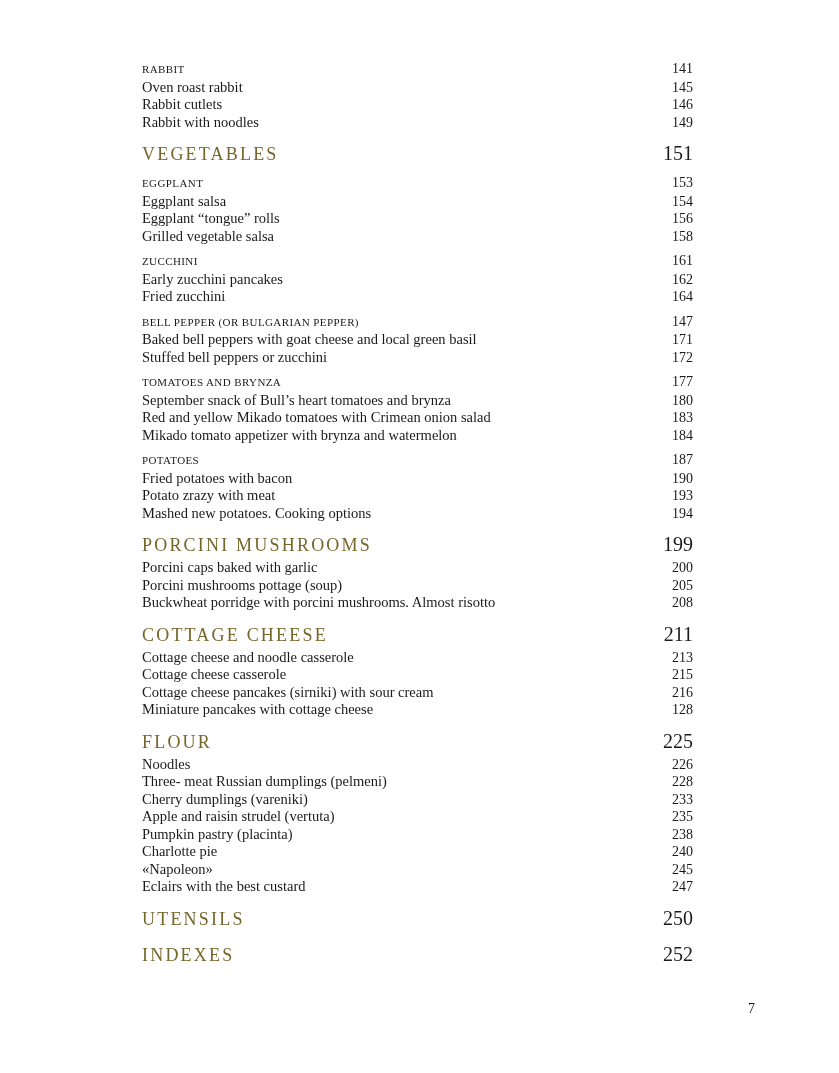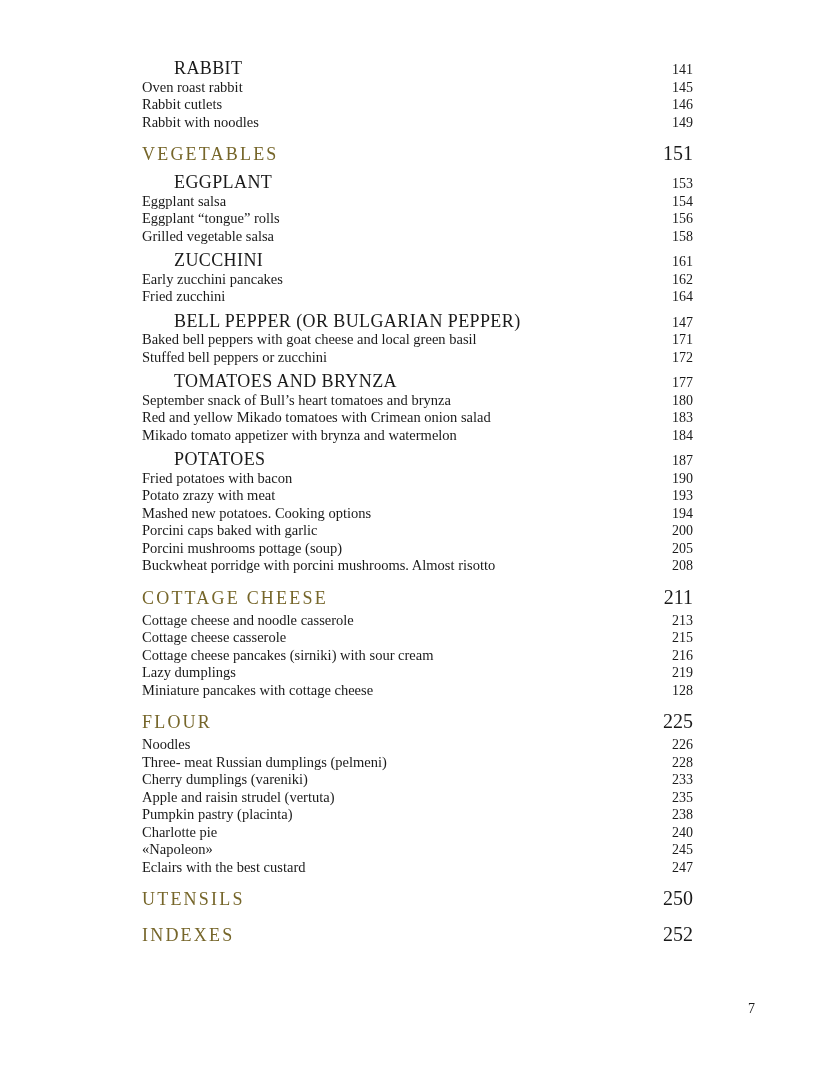--- a/index.html
+++ b/index.html
@@ -37,23 +37,22 @@
   .row .num {
     flex: 0 0 auto;
     font-size: 14px;
     text-align: right;
     white-space: nowrap;
   }
   .row.subsection {
     margin-top: 7px;
   }
   .row.subsection .label {
-    font-size: 18px;
+    font-size: 11px;
     letter-spacing: 0.4px;
-    margin-left: 32px;
   }
   .row:first-child {
     margin-top: 0;
   }
   .row.section {
     margin-top: 10px;
     margin-bottom: 1px;
   }
   .row.section .label {
     font-size: 18px;
@@ -162,20 +161,24 @@
         <span class="num">190</span>
       </div>
       <div class="row item">
         <span class="label">Potato zrazy with meat</span>
         <span class="num">193</span>
       </div>
       <div class="row item">
         <span class="label">Mashed new potatoes. Cooking options</span>
         <span class="num">194</span>
       </div>
+      <div class="row section">
+        <span class="label">PORCINI MUSHROOMS</span>
+        <span class="num">199</span>
+      </div>
       <div class="row item">
         <span class="label">Porcini caps baked with garlic</span>
         <span class="num">200</span>
       </div>
       <div class="row item">
         <span class="label">Porcini mushrooms pottage (soup)</span>
         <span class="num">205</span>
       </div>
       <div class="row item">
         <span class="label">Buckwheat porridge with porcini mushrooms. Almost risotto</span>
@@ -189,24 +192,20 @@
         <span class="label">Cottage cheese and noodle casserole</span>
         <span class="num">213</span>
       </div>
       <div class="row item">
         <span class="label">Cottage cheese casserole</span>
         <span class="num">215</span>
       </div>
       <div class="row item">
         <span class="label">Cottage cheese pancakes (sirniki) with sour cream</span>
         <span class="num">216</span>
-      </div>
-      <div class="row item">
-        <span class="label">Lazy dumplings</span>
-        <span class="num">219</span>
       </div>
       <div class="row item">
         <span class="label">Miniature pancakes with cottage cheese</span>
         <span class="num">128</span>
       </div>
       <div class="row section">
         <span class="label">FLOUR</span>
         <span class="num">225</span>
       </div>
       <div class="row item">

